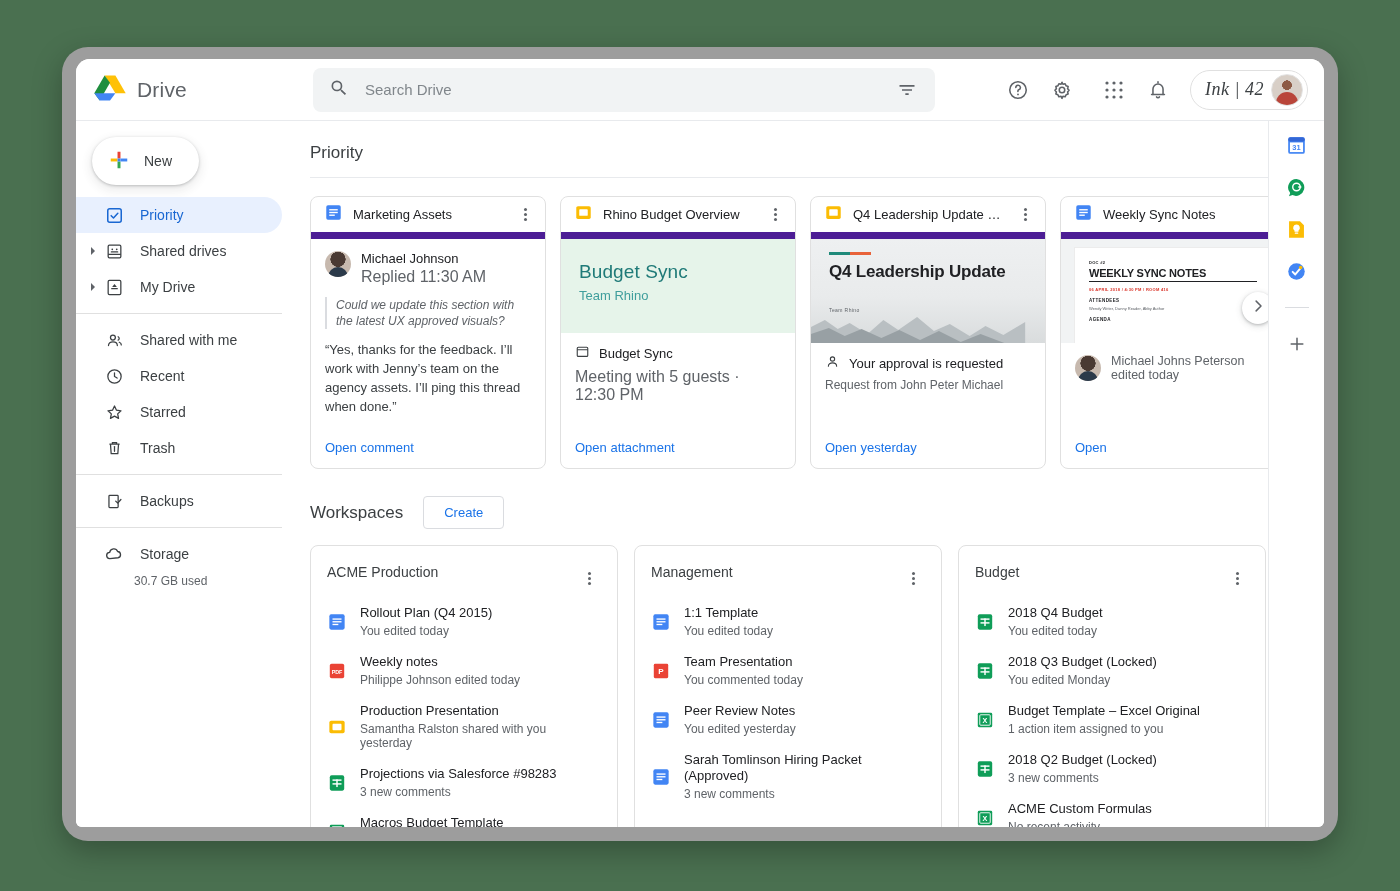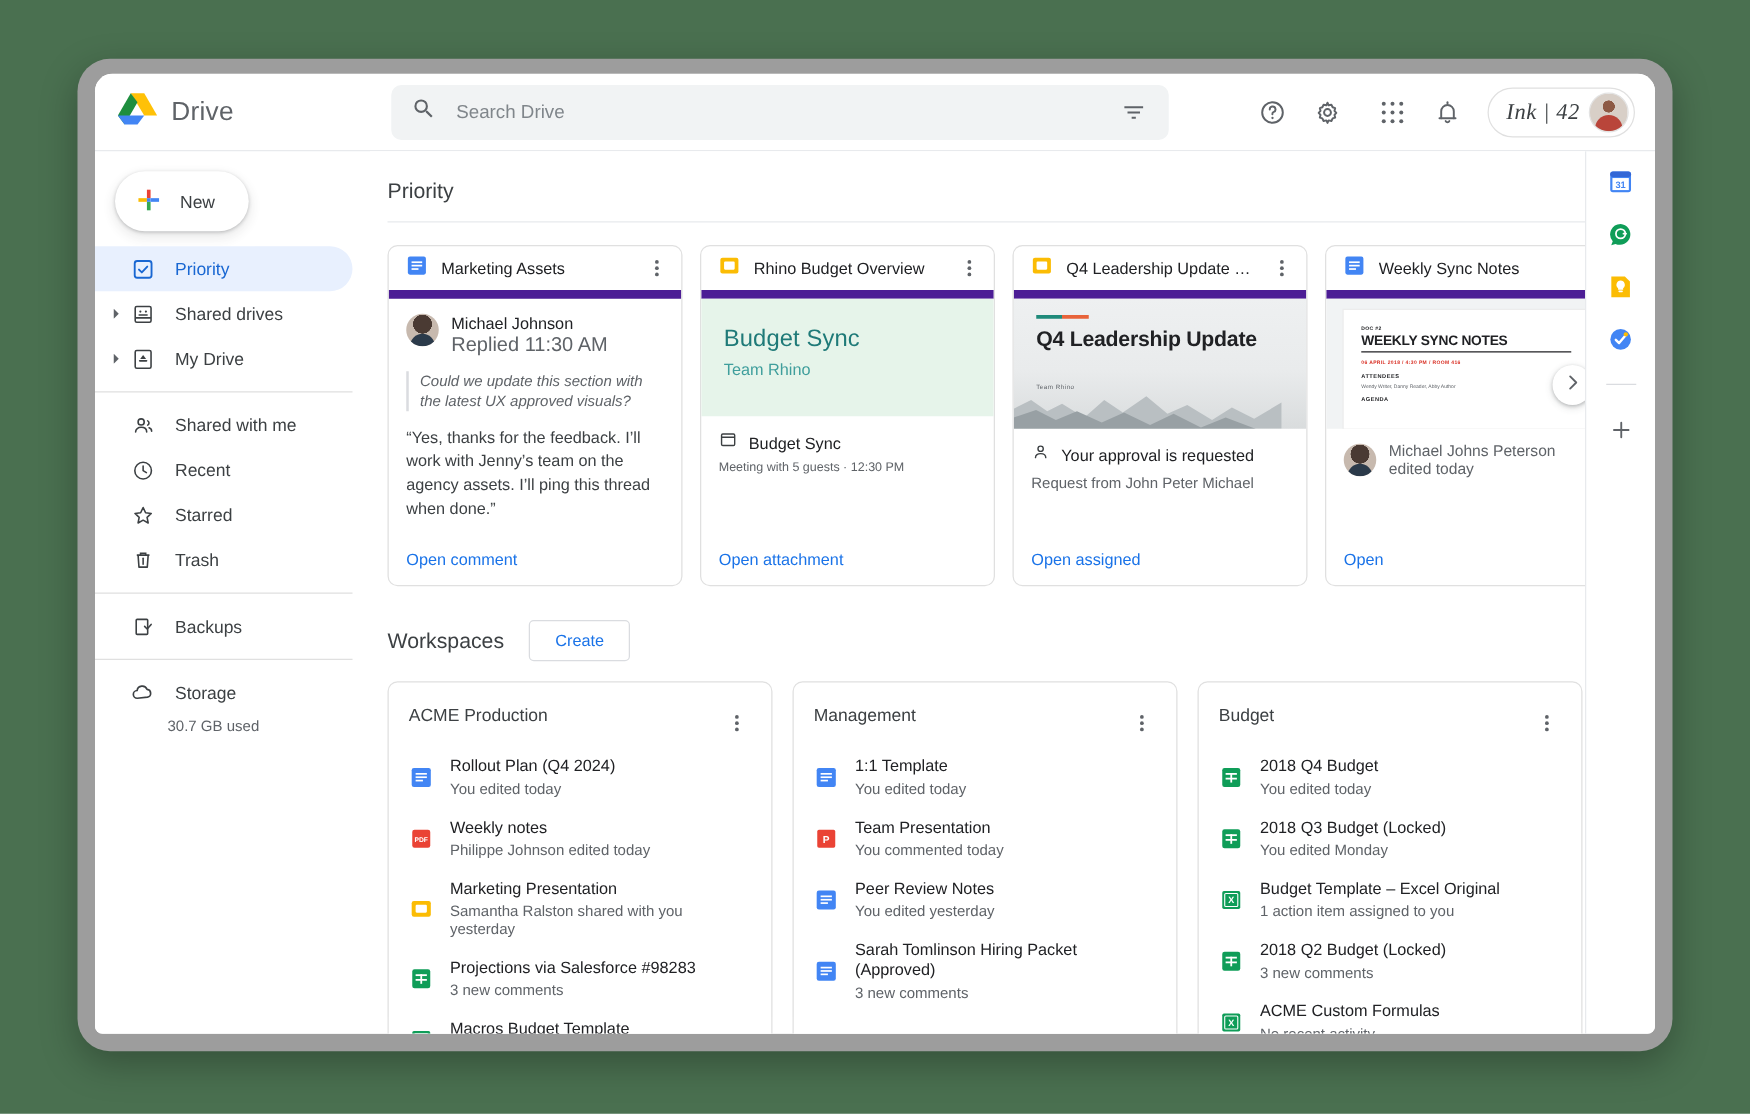--- a/index.html
+++ b/index.html
@@ -173,21 +173,21 @@
     font-size: 13px; color: #1a73e8; cursor: pointer; margin-top: auto; padding-top: 14px;
   }
 
   .thumb-green {
     background: #e6f4ea; height: 94px; padding: 22px 0 0 18px;
   }
   .thumb-green .t1 { font-size: 19px; color: #1f7a78; font-weight: 400; letter-spacing: .1px; }
   .thumb-green .t2 { font-size: 13px; color: #3f9e9c; margin-top: 5px; }
   .evt-row { display: flex; align-items: center; gap: 9px; }
   .evt-name { font-size: 13px; color: #202124; font-weight: 500; }
-  .evt-sub { font-size: 10px; color: #5f6368; margin-top: 5px; }
+  .evt-sub { font-size: 16px; color: #5f6368; margin-top: 5px; }
 
   .thumb-slide { height: 104px; position: relative; overflow: hidden;
                  background: linear-gradient(#eef0f1 0%, #e9ebec 55%, #d9dcdd 100%); }
   .slide-rule { position: absolute; left: 18px; top: 13px; width: 42px; height: 3px;
                 background: linear-gradient(90deg,#1f8a7a 50%, #e8633a 50%); }
   .slide-h { position: absolute; left: 18px; top: 22px; font-size: 17px; font-weight: 700;
              color: #202124; line-height: 21px; letter-spacing: -.2px; }
   .slide-sub { position: absolute; left: 18px; top: 68px; font-size: 5px; color: #5f6368; letter-spacing: .4px; }
   .mtn { position: absolute; left: 0; bottom: 0; width: 100%; height: 42px; }
 
@@ -543,21 +543,21 @@
               <div class="appr-row">
                 <span>
                   <svg width="15" height="15" viewBox="0 0 24 24" fill="none" stroke="#3c4043" stroke-width="1.8">
                     <circle cx="12" cy="8" r="3.4"></circle>
                     <path d="M5.4 19.4c0-3.4 3-5.2 6.6-5.2s6.6 1.8 6.6 5.2" stroke-linecap="round"></path>
                   </svg>
                 </span>
                 <span class="appr-t">Your approval is requested</span>
               </div>
               <div class="appr-s">Request from John Peter Michael</div>
-              <div class="card-link" style="padding-top:9px;">Open assigned</div>
+              <div class="card-link" style="padding-top:9px;">Open yesterday</div>
             </div>
           </div>
 
           <div class="card">
             <div class="card-head">
               <span>
                 <svg width="17" height="17" viewBox="0 0 20 20">
                   <rect x="1.5" y="1.5" width="17" height="17" rx="2" fill="#4285f4"></rect>
                   <rect x="5" y="6" width="10" height="1.6" fill="#fff"></rect>
                   <rect x="5" y="9.2" width="10" height="1.6" fill="#fff"></rect>
@@ -614,21 +614,21 @@
             <div class="file-row">
               <span class="file-ico">
                 <svg width="18" height="18" viewBox="0 0 20 20">
                       <rect x="1.5" y="1.5" width="17" height="17" rx="2" fill="#4285f4"></rect>
                       <rect x="5" y="6" width="10" height="1.5" fill="#fff"></rect>
                       <rect x="5" y="9" width="10" height="1.5" fill="#fff"></rect>
                       <rect x="5" y="12" width="6.5" height="1.5" fill="#fff"></rect>
                     </svg>
               </span>
               <span>
-                <div class="file-name">Rollout Plan (Q4 2024)</div>
+                <div class="file-name">Rollout Plan (Q4 2015)</div>
                 <div class="file-sub">You edited today</div>
               </span>
             </div>
 
             <div class="file-row">
               <span class="file-ico">
                 <svg width="18" height="18" viewBox="0 0 20 20">
                       <rect x="2" y="2" width="16" height="16" rx="2" fill="#ea4335"></rect>
                       <text x="10" y="13" font-size="6" font-family="Liberation Sans" font-weight="bold" fill="#fff" text-anchor="middle">PDF</text>
                     </svg>
@@ -640,21 +640,21 @@
             </div>
 
             <div class="file-row">
               <span class="file-ico">
                 <svg width="18" height="18" viewBox="0 0 20 20">
                       <rect x="1.5" y="3" width="17" height="14" rx="2" fill="#fbbc04"></rect>
                       <rect x="5" y="6.5" width="10" height="7" rx="1" fill="#fff"></rect>
                     </svg>
               </span>
               <span>
-                <div class="file-name">Marketing Presentation</div>
+                <div class="file-name">Production Presentation</div>
                 <div class="file-sub">Samantha Ralston shared with you yesterday</div>
               </span>
             </div>
 
             <div class="file-row">
               <span class="file-ico">
                 <svg width="18" height="18" viewBox="0 0 20 20">
                       <rect x="2" y="1.5" width="16" height="17" rx="2" fill="#0f9d58"></rect>
                       <rect x="5" y="6" width="10" height="1.6" fill="#fff"></rect>
                       <rect x="9.2" y="6" width="1.6" height="8.5" fill="#fff"></rect>

